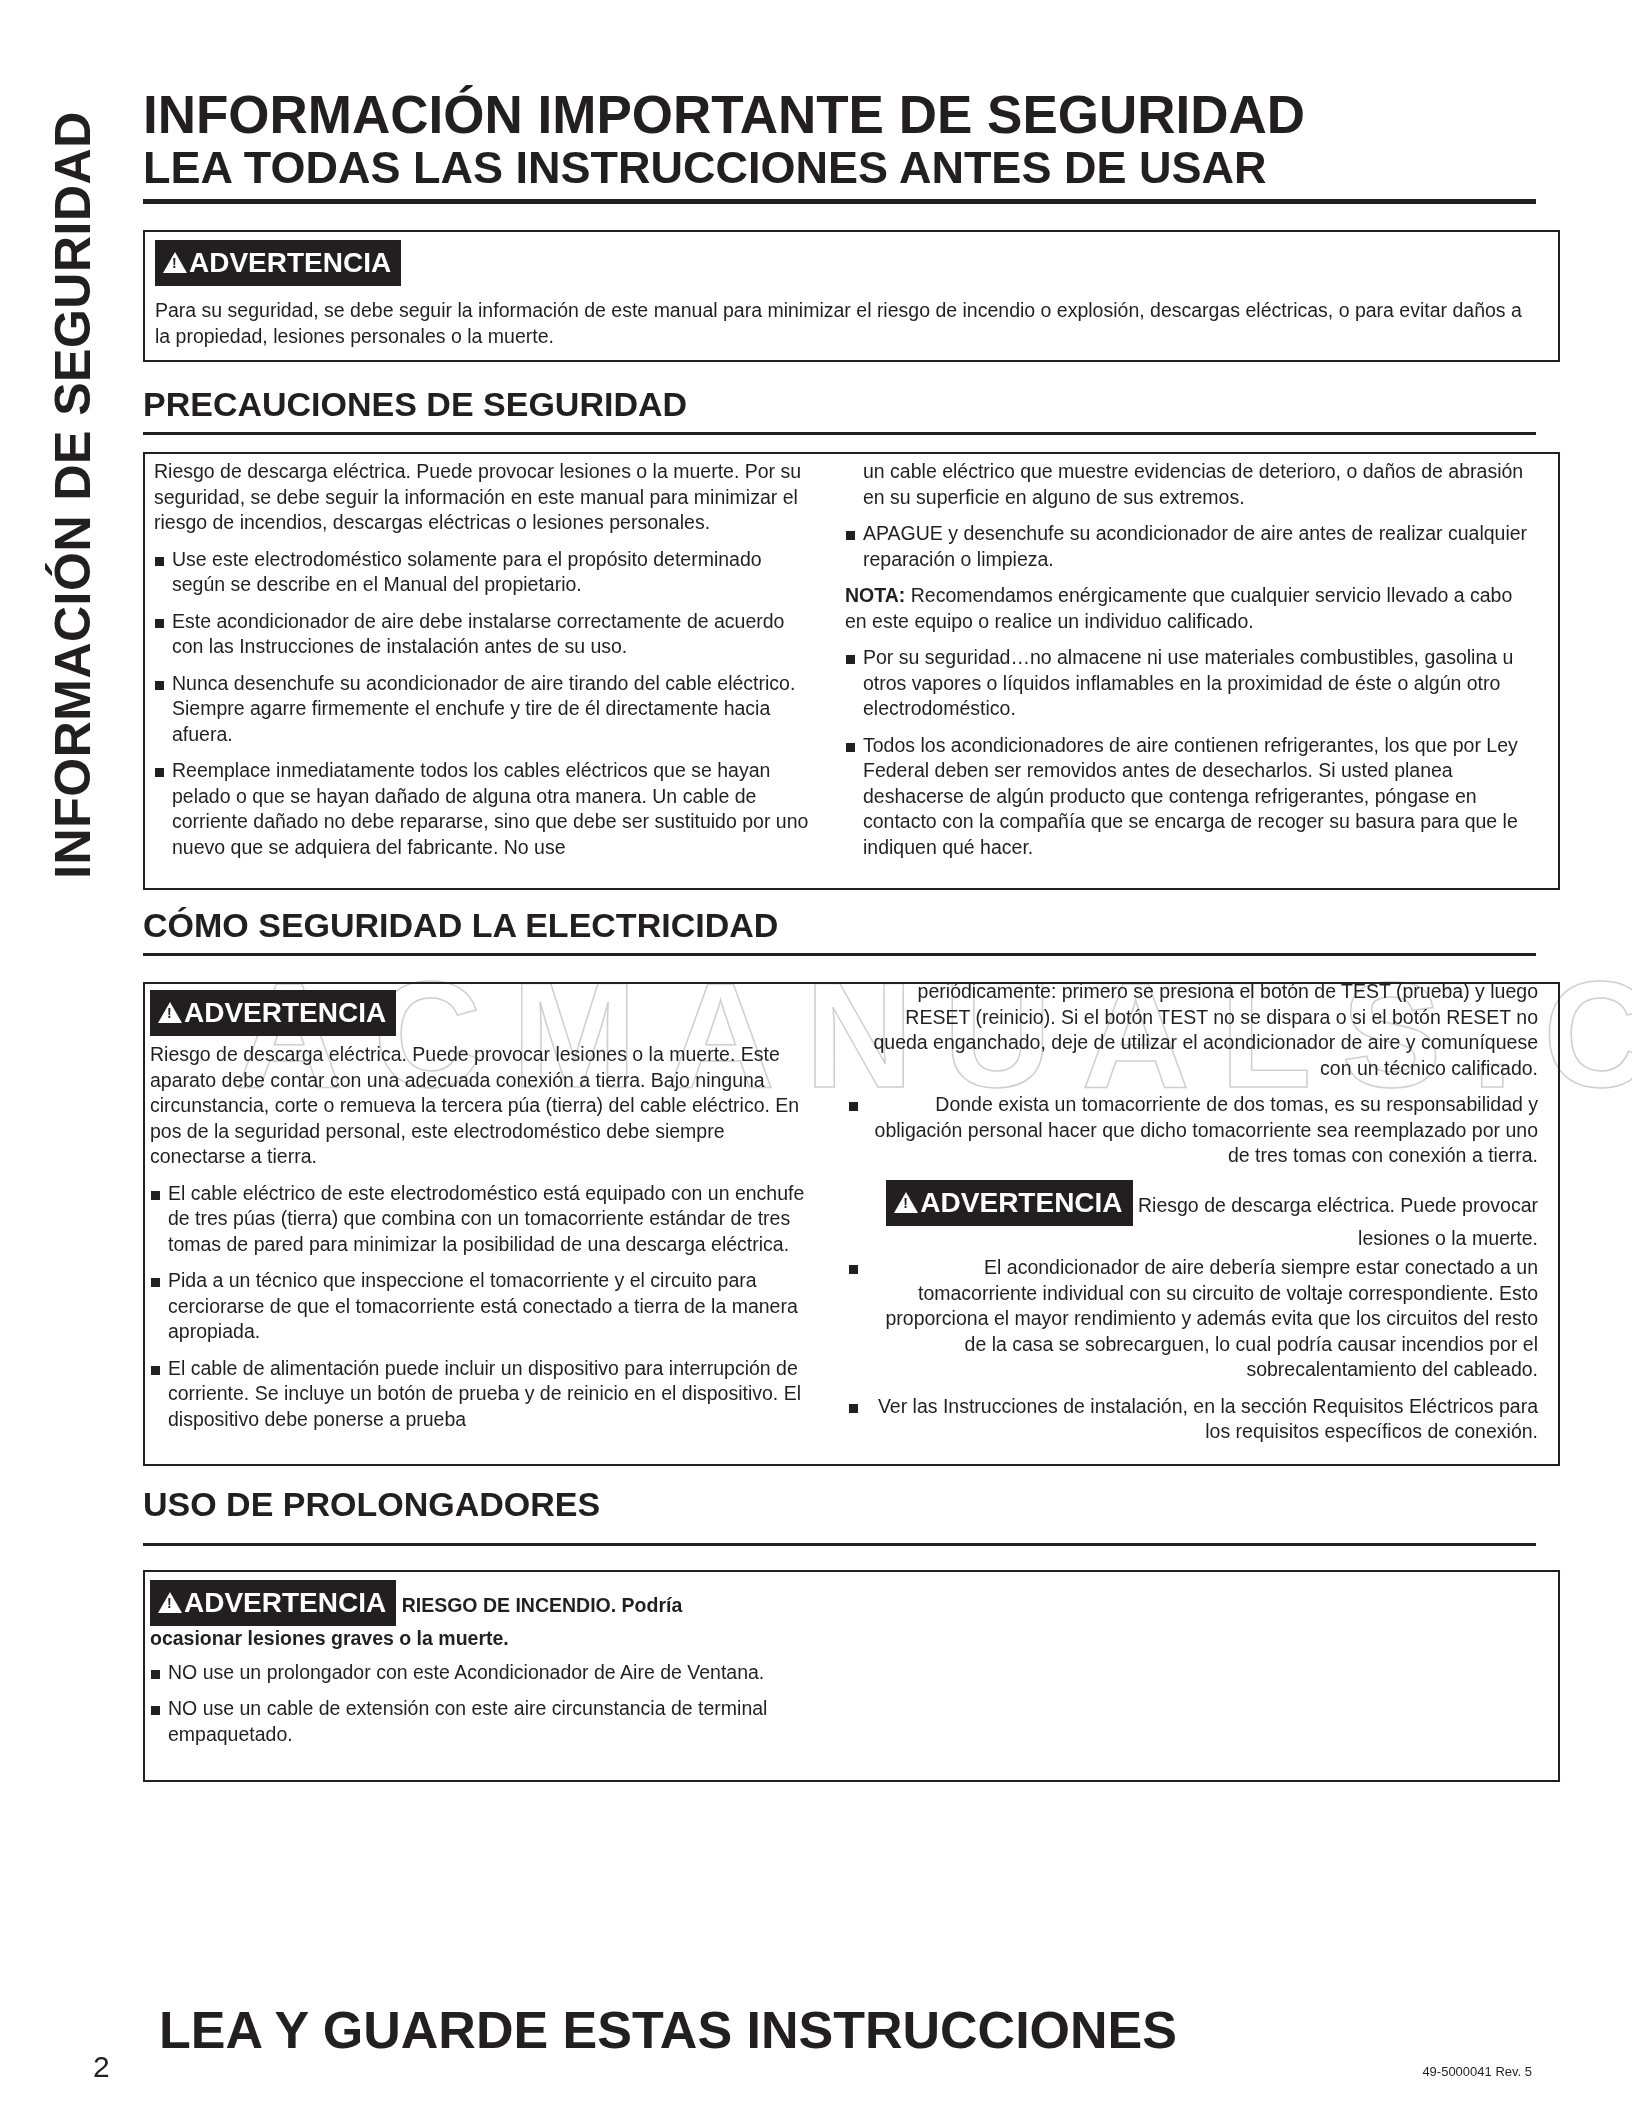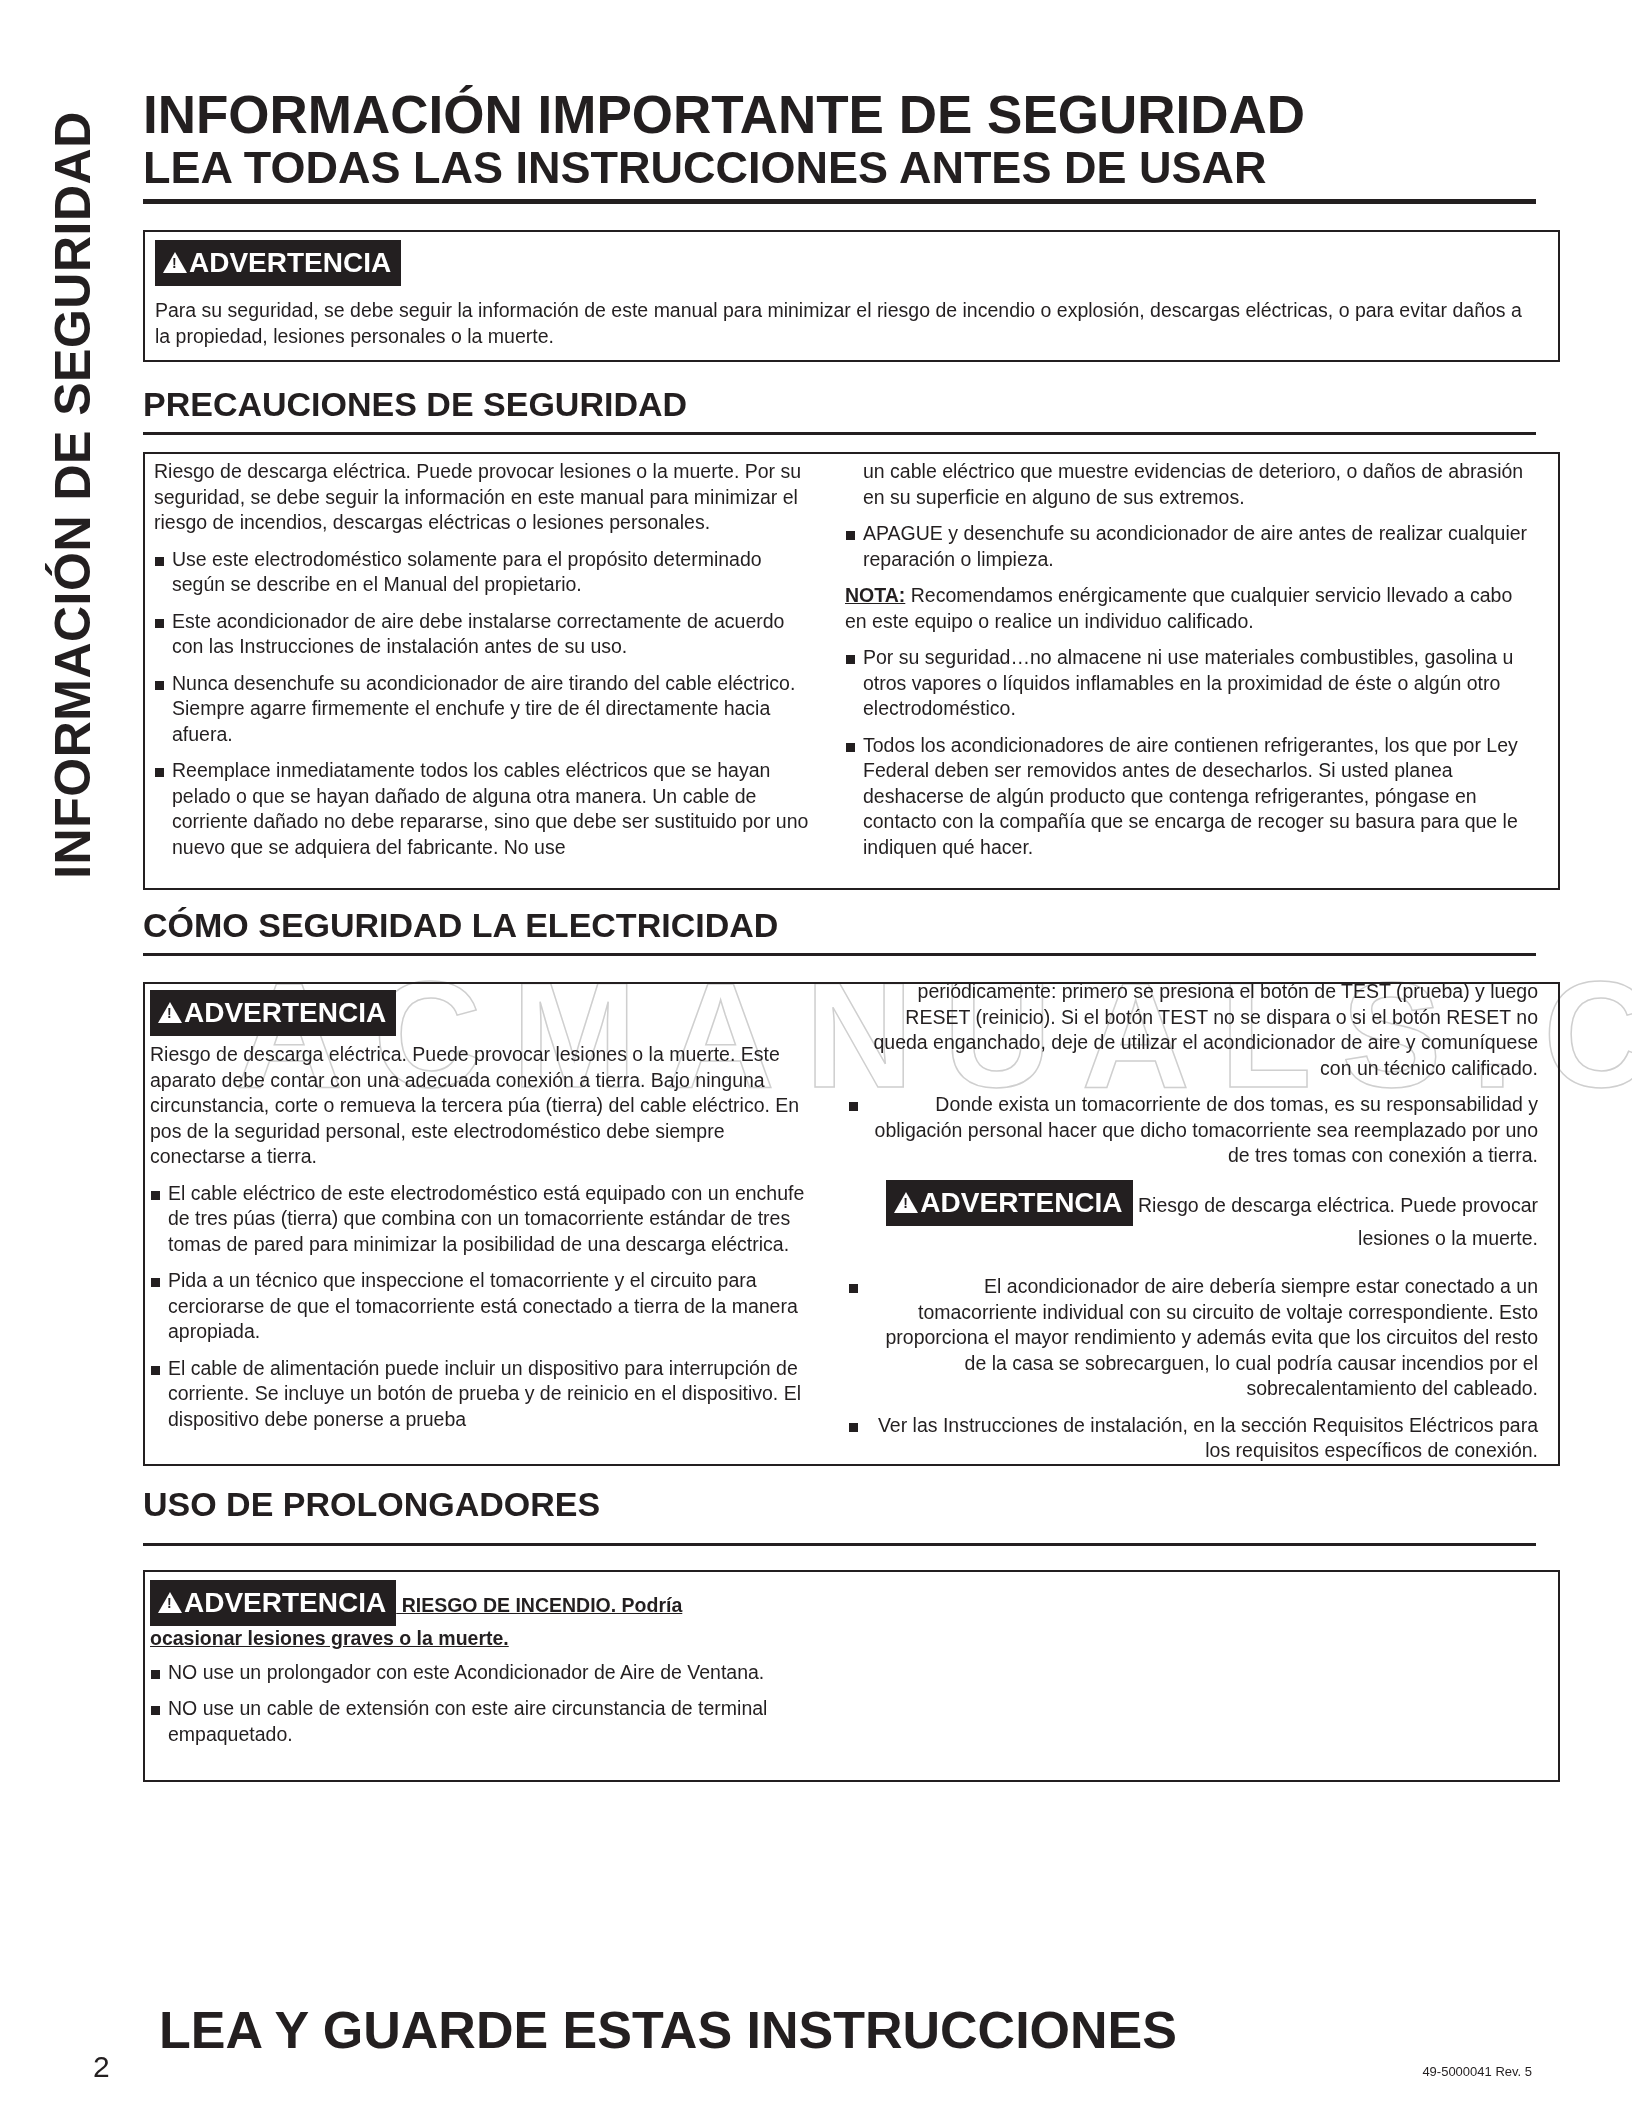--- a/index.html
+++ b/index.html
@@ -14,21 +14,21 @@
   .h2 { position: absolute; left: 143px; font-size: 34px; font-weight: bold; line-height: 1; }
   .warn { display: inline-block; background: #231f20; color: #fff; font-weight: bold; font-size: 28px; padding: 8px 10px 8px 8px; line-height: 30px; vertical-align: baseline; }
   .warn .tri { display: inline-block; width: 0; height: 0; border-left: 12px solid transparent; border-right: 12px solid transparent; border-bottom: 21px solid #fff; position: relative; margin-right: 2px; top: 1px; }
   .warn .tri::after { content: "!"; position: absolute; left: -3px; top: 4px; font-size: 14px; color: #231f20; font-weight: bold; line-height: 14px; }
   .txt { font-size: 19.5px; line-height: 25.5px; }
   .col { position: absolute; }
   .p { margin: 0 0 11px 0; }
   .li { position: relative; padding-left: 18px; margin: 0 0 11px 0; }
   .li::before { content: ""; position: absolute; left: 1px; top: 10px; width: 9px; height: 9px; background: #231f20; }
   .li.cont::before { display: none; }
-  .bold { font-weight: bold; text-decoration: underline; }
+  .bold { font-weight: bold; }
   .watermark { position: absolute; left: 235px; top: 960px; font-size: 150px; font-weight: bold; color: transparent; -webkit-text-stroke: 1.5px #cfcfcf; letter-spacing: 30px; pointer-events: none; line-height: 1; }
   .footer-title { position: absolute; left: 0; width: 1336px; top: 2000px; text-align: center; font-size: 52px; font-weight: bold; }
   .page-num { position: absolute; left: 93px; top: 2050px; font-size: 30px; }
   .doc-id { position: absolute; right: 100px; top: 2064px; font-size: 13px; }
 </style>
 </head>
 <body>
 
 <div class="side-tab">
     <span>INFORMACIÓN DE SEGURIDAD</span>
@@ -76,21 +76,21 @@
       <span class="warn"><span class="tri"></span><span>ADVERTENCIA</span></span>
     </div>
     <p class="p">Riesgo de descarga eléctrica. Puede provocar lesiones o la muerte. Este aparato debe contar con una adecuada conexión a tierra. Bajo ninguna circunstancia, corte o remueva la tercera púa (tierra) del cable eléctrico. En pos de la seguridad personal, este electrodoméstico debe siempre conectarse a tierra.</p>
     <p class="li">El cable eléctrico de este electrodoméstico está equipado con un enchufe de tres púas (tierra) que combina con un tomacorriente estándar de tres tomas de pared para minimizar la posibilidad de una descarga eléctrica.</p>
     <p class="li">Pida a un técnico que inspeccione el tomacorriente y el circuito para cerciorarse de que el tomacorriente está conectado a tierra de la manera apropiada.</p>
     <p class="li">El cable de alimentación puede incluir un dispositivo para interrupción de corriente. Se incluye un botón de prueba y de reinicio en el dispositivo. El dispositivo debe ponerse a prueba</p>
   </div>
   <div class="col txt" style="left:703px; top:-5px; width:690px;text-align:right;">
     <p class="li cont">periódicamente: primero se presiona el botón de TEST (prueba) y luego RESET (reinicio). Si el botón TEST no se dispara o si el botón RESET no queda enganchado, deje de utilizar el acondicionador de aire y comuníquese con un técnico calificado.</p>
     <p class="li">Donde exista un tomacorriente de dos tomas, es su responsabilidad y obligación personal hacer que dicho tomacorriente sea reemplazado por uno de tres tomas con conexión a tierra.</p>
-    <p class="p" style="margin-bottom:23px;"><span class="warn"><span class="tri"></span><span>ADVERTENCIA</span></span><span> Riesgo de descarga eléctrica. Puede provocar lesiones o la muerte.</span></p>
+    <p class="p" style="margin-bottom:4px;"><span class="warn"><span class="tri"></span><span>ADVERTENCIA</span></span><span> Riesgo de descarga eléctrica. Puede provocar lesiones o la muerte.</span></p>
     <p class="li">El acondicionador de aire debería siempre estar conectado a un tomacorriente individual con su circuito de voltaje correspondiente. Esto proporciona el mayor rendimiento y además evita que los circuitos del resto de la casa se sobrecarguen, lo cual podría causar incendios por el sobrecalentamiento del cableado.</p>
     <p class="li">Ver las Instrucciones de instalación, en la sección Requisitos Eléctricos para los requisitos específicos de conexión.</p>
   </div>
 </div>
 
 <div class="h2" style="top:1487px;">USO DE PROLONGADORES</div>
 <div class="rule" style="top:1543px;"></div>
 
 <div class="box" style="top:1570px; height:208px;">
   <div class="col txt" style="left:5px; top:8px; width:620px;">

